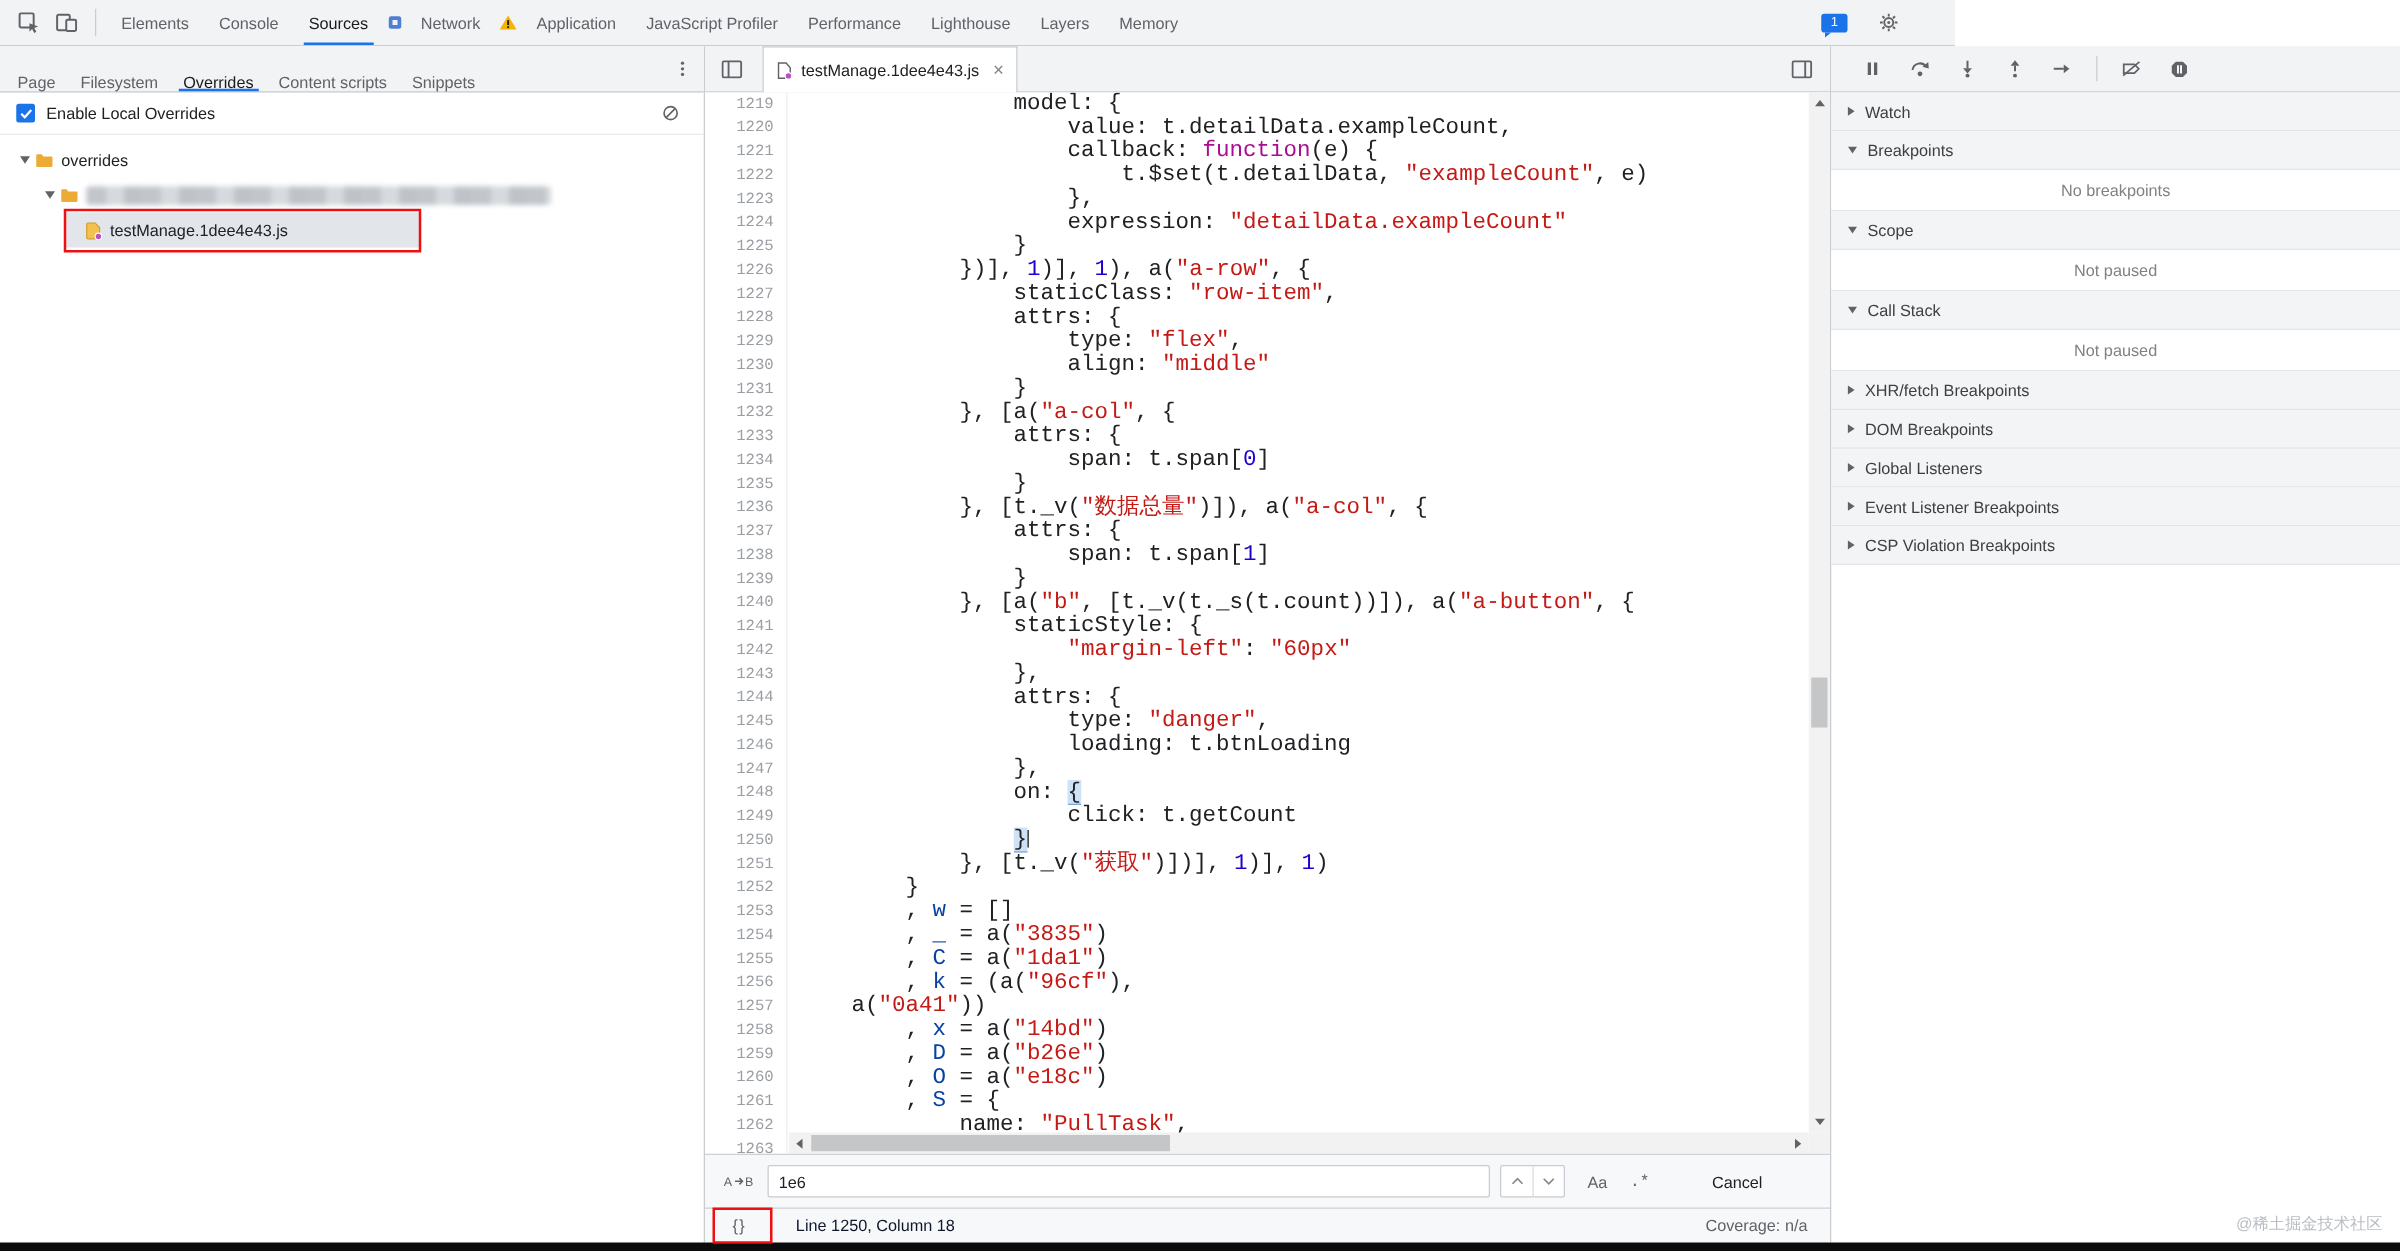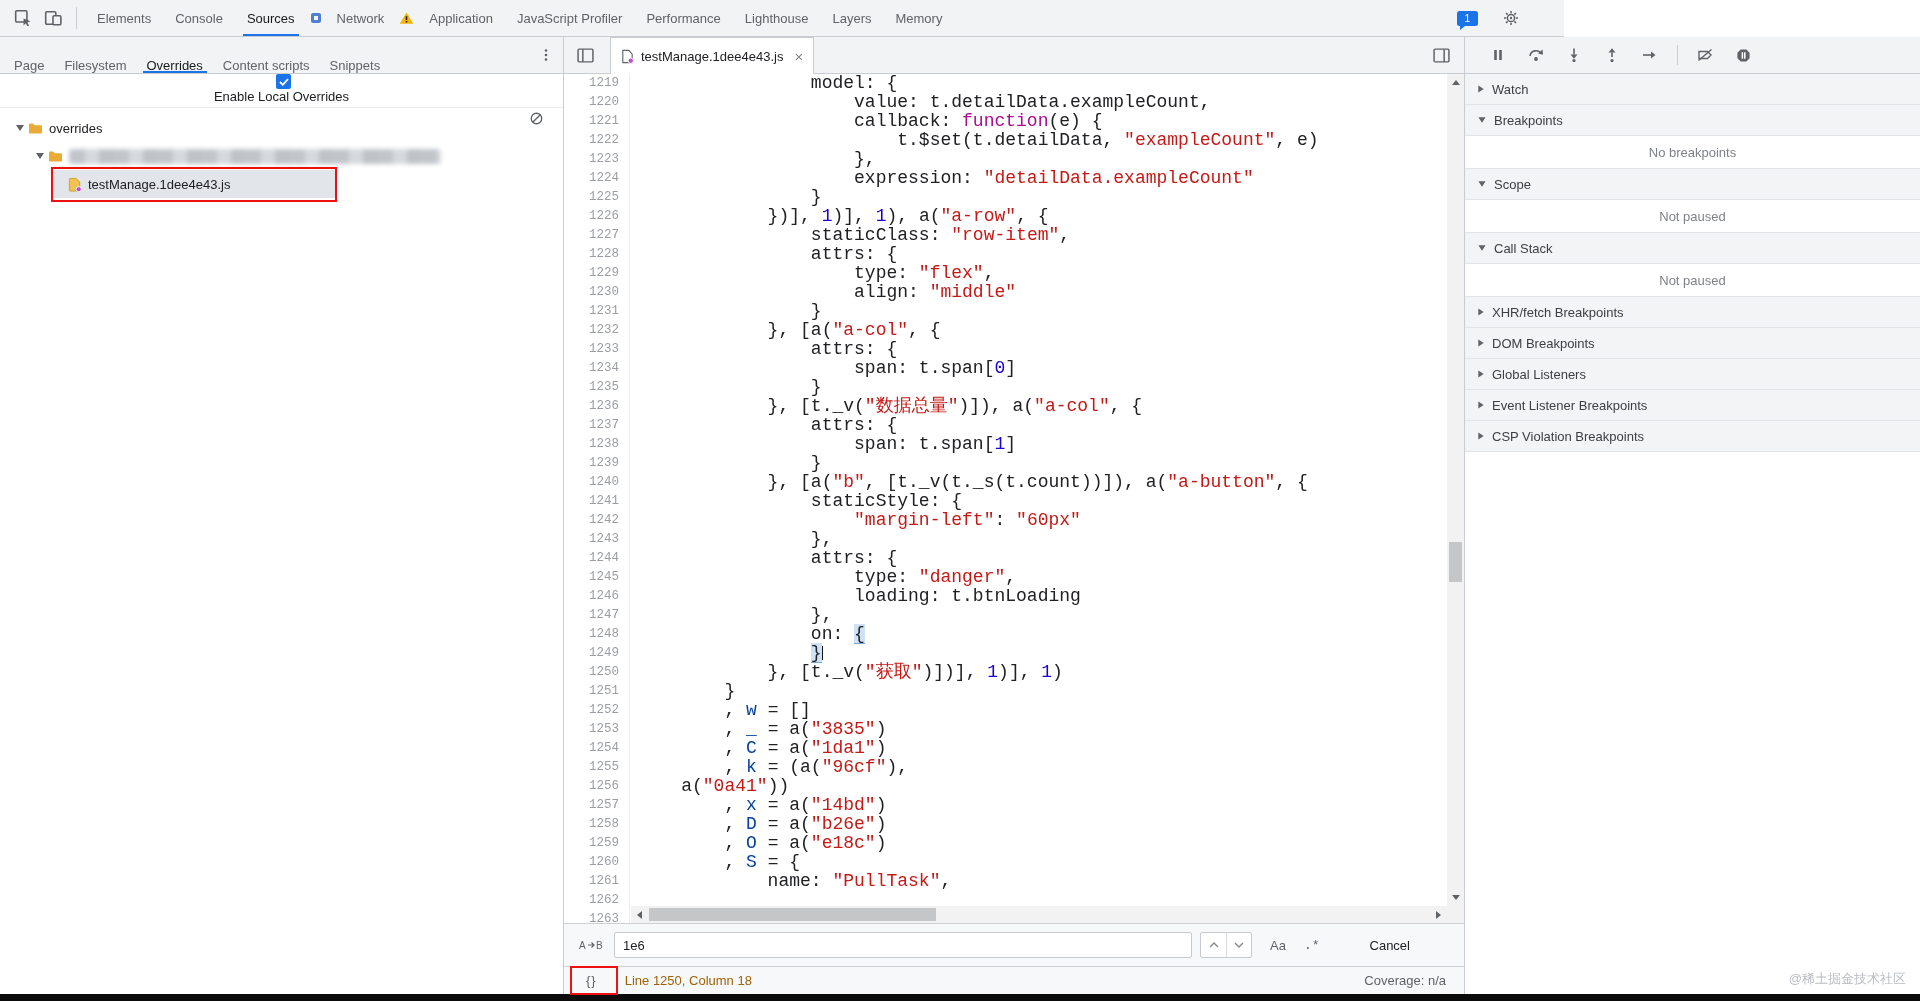--- a/index.html
+++ b/index.html
@@ -21,21 +21,21 @@
   .msg-badge{position:relative;height:15px;min-width:21px;background:var(--accent);border-radius:2.5px;color:#fff;font-size:10.5px;display:flex;align-items:center;justify-content:center;padding:0 4px;}
   .msg-badge .tail{position:absolute;left:3px;bottom:-4px;border-top:4px solid var(--accent);border-right:5px solid transparent;width:0;height:0;}
 
   
   #left-pane{position:absolute;left:0;top:37px;width:564px;bottom:7px;background:#fff;border-right:1px solid #c9ccd1;}
   .nav-tabs{height:37px;background:#f1f3f4;border-bottom:1px solid #c9ccd1;display:flex;align-items:flex-end;padding-left:4px;}
   .nav-tab{display:flex;align-items:center;padding:0 10px;color:#5f6368;position:relative;white-space:nowrap;}
   .nav-tab.active{color:#1a1a1a;}
   .nav-tab.active::after{content:"";position:absolute;left:6px;right:6px;bottom:0;height:2px;background:var(--accent);}
   .more-btn{margin-left:auto;margin-right:10px;align-self:center;}
-  .overrides-bar{height:34px;display:flex;align-items:center;border-bottom:1px solid #e8eaec;flex-direction:column;}
+  .overrides-bar{height:34px;display:flex;align-items:center;border-bottom:1px solid #e8eaec;}
   .checkbox{width:15px;height:15px;border-radius:2px;background:var(--accent);display:flex;align-items:center;justify-content:center;margin:0 9px 0 13px;flex:none;}
   .block-btn{margin-left:auto;margin-right:12px;}
   .tree{padding-top:6px;}
   .tree-row{height:28px;display:flex;align-items:center;}
   .row-inner{display:flex;align-items:center;height:100%;}
   .row-inner.sel{background:var(--sel);width:285px;}
   .expander{width:16px;display:flex;justify-content:center;flex:none;}
   .tree-label{margin-left:6px;white-space:nowrap;}
   .tri-down{width:0;height:0;border-top:6px solid #5f6368;border-left:4.5px solid transparent;border-right:4.5px solid transparent;}
   .tri-right{width:0;height:0;border-left:6px solid #5f6368;border-top:4.5px solid transparent;border-bottom:4.5px solid transparent;}
@@ -79,21 +79,21 @@
   .sb-icon{width:30px;display:flex;justify-content:center;}
   .search-input{width:578px;height:26px;margin-left:8px;border:1px solid #c8cbcf;border-radius:2px;background:#fff;padding:0 8px;font-size:13px;color:#202124;font-family:inherit;outline:none;}
   .nav-btns{display:flex;margin-left:8px;border:1px solid #c8cbcf;border-radius:2px;background:#fff;height:26px;}
   .nav-btn{width:25px;display:flex;align-items:center;justify-content:center;}
   .nav-btn + .nav-btn{border-left:1px solid #dadcdf;}
   .sb-toggle{margin-left:18px;color:#5f6368;}
   .sb-toggle.regex{font-family:"Liberation Mono","DejaVu Sans Mono",monospace;}
   .cancel-btn{margin-left:50px;color:#202124;}
   .status-bar{position:absolute;left:0;right:0;top:929px;height:28px;background:#f7f8f9;border-top:1px solid #cdd0d4;display:flex;align-items:center;padding:0 18px 0 12px;}
   .pp{color:#5f6368;letter-spacing:1px;padding:1px 10px;}
-  .line-col{margin-left:18px;color:#a16207;}
+  .line-col{margin-left:30px;color:#0f172a;}
   .coverage{margin-left:auto;color:#5f6368;}
 
   
   #right-pane{position:absolute;left:1464px;top:37px;right:0;bottom:7px;background:#fff;border-left:1px solid #c9ccd1;}
   .debug-toolbar{height:37px;background:#f1f3f4;border-bottom:1px solid #c9ccd1;display:flex;align-items:center;gap:12px;padding-left:20px;}
   .dbg-btn{width:26px;height:26px;display:flex;align-items:center;justify-content:center;}
   .dbg-sep{width:1px;height:20px;background:#c9ccd1;margin:0 2px;}
   .section-header{height:31px;display:flex;align-items:center;gap:8px;padding-left:13px;background:#f3f4f6;border-bottom:1px solid #e2e4e7;color:#3c4043;}
   .section-header .tri{transform:scale(.9);}
   .section-content{height:33px;display:flex;align-items:center;justify-content:center;color:#7e8287;border-bottom:1px solid #e2e4e7;background:#fff;}
@@ -346,20 +346,21 @@
         <div class="code-line"><span class="tok-p">                }</span></div>
         <div class="code-line"><span class="tok-p">            }, [a(</span><span class="tok-s">"b"</span><span class="tok-p">, [t._v(t._s(t.count))]), a(</span><span class="tok-s">"a-button"</span><span class="tok-p">, {</span></div>
         <div class="code-line"><span class="tok-p">                staticStyle: {</span></div>
         <div class="code-line"><span class="tok-p">                    </span><span class="tok-s">"margin-left"</span><span class="tok-p">: </span><span class="tok-s">"60px"</span></div>
         <div class="code-line"><span class="tok-p">                },</span></div>
         <div class="code-line"><span class="tok-p">                attrs: {</span></div>
         <div class="code-line"><span class="tok-p">                    type: </span><span class="tok-s">"danger"</span><span class="tok-p">,</span></div>
         <div class="code-line"><span class="tok-p">                    loading: t.btnLoading</span></div>
         <div class="code-line"><span class="tok-p">                },</span></div>
         <div class="code-line"><span class="tok-p">                on: </span><span class="tok-b">{</span></div>
+        <div class="code-line"><span class="tok-p">                    click: t.getCount</span></div>
         <div class="code-line"><span class="tok-p">                </span><span class="tok-b">}</span><span class="tok-c"></span></div>
         <div class="code-line"><span class="tok-p">            }, [t._v(</span><span class="tok-s">"获取"</span><span class="tok-p">)])], </span><span class="tok-n">1</span><span class="tok-p">)], </span><span class="tok-n">1</span><span class="tok-p">)</span></div>
         <div class="code-line"><span class="tok-p">        }</span></div>
         <div class="code-line"><span class="tok-p">        , </span><span class="tok-d">w</span><span class="tok-p"> = []</span></div>
         <div class="code-line"><span class="tok-p">        , </span><span class="tok-d">_</span><span class="tok-p"> = a(</span><span class="tok-s">"3835"</span><span class="tok-p">)</span></div>
         <div class="code-line"><span class="tok-p">        , </span><span class="tok-d">C</span><span class="tok-p"> = a(</span><span class="tok-s">"1da1"</span><span class="tok-p">)</span></div>
         <div class="code-line"><span class="tok-p">        , </span><span class="tok-d">k</span><span class="tok-p"> = (a(</span><span class="tok-s">"96cf"</span><span class="tok-p">),</span></div>
         <div class="code-line"><span class="tok-p">    a(</span><span class="tok-s">"0a41"</span><span class="tok-p">))</span></div>
         <div class="code-line"><span class="tok-p">        , </span><span class="tok-d">x</span><span class="tok-p"> = a(</span><span class="tok-s">"14bd"</span><span class="tok-p">)</span></div>
         <div class="code-line"><span class="tok-p">        , </span><span class="tok-d">D</span><span class="tok-p"> = a(</span><span class="tok-s">"b26e"</span><span class="tok-p">)</span></div>

